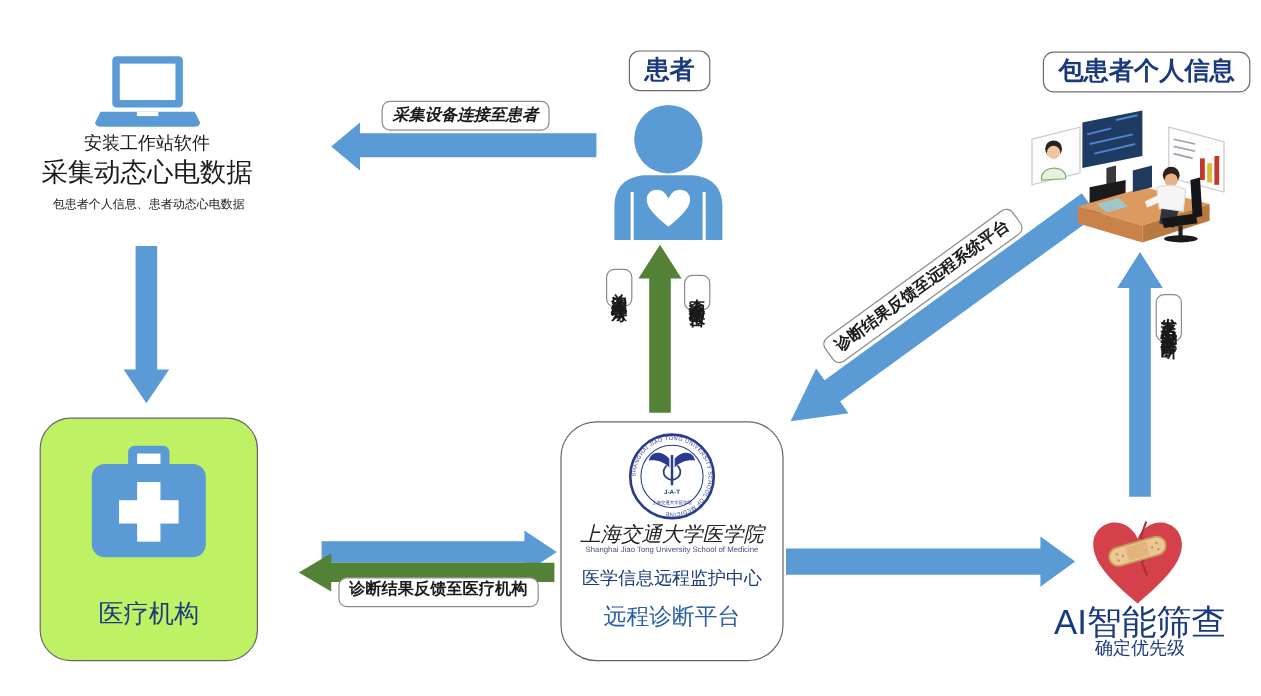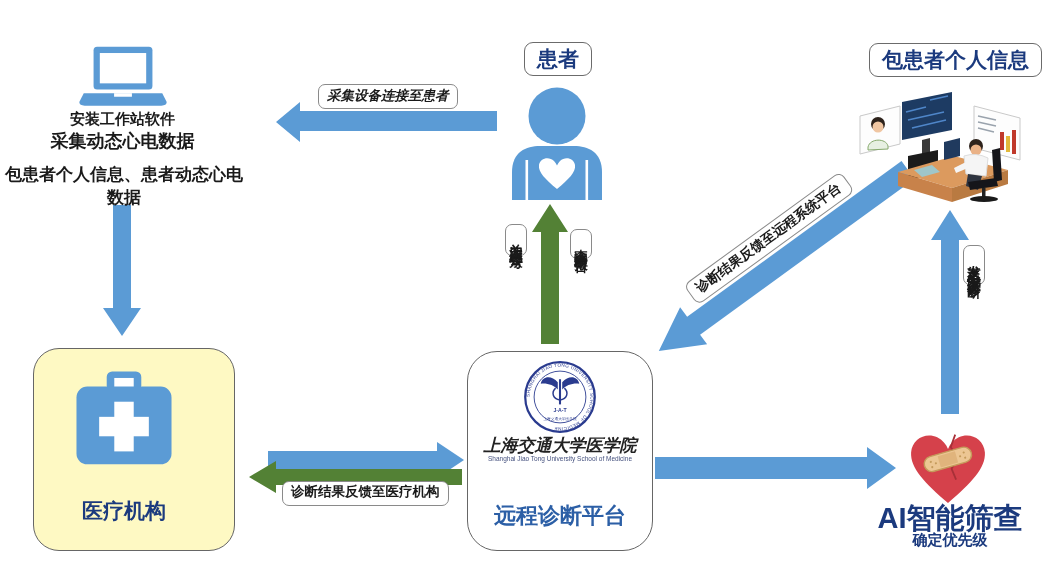--- a/index.html
+++ b/index.html
@@ -11,32 +11,32 @@
   #stage{position:relative;width:1051px;height:580px;background:#ffffff;overflow:hidden;}
   .abs{position:absolute;}
   svg{display:block;}
 
   .f-blue{fill:var(--blue);} .f-green{fill:var(--green);}
   .f-white{fill:#ffffff;} .f-navy{fill:#2A3B8F;}
 
   .title-box{
     position:absolute;background:#fff;border:1.6px solid #6b6b6b;border-radius:9px;
     color:var(--navy);font-weight:bold;font-size:21px;line-height:1;
-    padding:5px 12px 6px;white-space:nowrap;
+    padding:5px 12px 6px;white-space:nowrap;font-family:Liberation Serif, serif;
   }
   .label-box{
     position:absolute;background:#fff;border:1.3px solid #8a8a8a;border-radius:7px;
     color:var(--ink);font-weight:bold;font-size:13.5px;line-height:1;
     padding:4px 8px 5px;white-space:nowrap;
   }
   .label-box.vert{
     writing-mode:vertical-rl;text-orientation:upright;
     padding:8px 3px;letter-spacing:2px;
   }
-  .txt{position:absolute;text-align:center;color:var(--ink);font-weight:bold;}
+  .txt{position:absolute;text-align:center;color:var(--ink);font-weight:normal;}
   .navy{color:var(--navy);}
 </style>
 </head>
 <body>
 
 <div id="stage">
 
   <svg class="abs" style="left:0;top:0;" width="1051" height="580" viewBox="0 0 1051 580">
 
     <polygon class="f-blue" points="497,111 300,111 300,102 276,122 300,142 300,131 497,131"></polygon>
@@ -58,25 +58,25 @@
     <polygon class="f-blue" points="941,414 941,240 931,240 950,210 969,240 959,240 959,414"></polygon>
   </svg>
 
   <svg class="abs" style="left:78px;top:45px;" width="90" height="66" viewBox="0 0 100 74">
     <rect class="f-blue" x="17" y="2" width="66" height="48" rx="4"></rect>
     <rect class="f-white" x="24" y="9" width="52" height="34"></rect>
     <path class="f-blue" d="M6,54 H94 L99,64 Q99,68 93,68 H7 Q1,68 1,64 Z"></path>
     <rect class="f-white" x="40" y="54" width="20" height="4"></rect>
   </svg>
   <div class="txt" style="left:35px;top:110px;width:175px;font-size:15px;">安装工作站软件</div>
-  <div class="txt" style="left:5px;top:129px;width:235px;font-size:18px;">采集动态心电数据</div>
-  <div class="txt" style="left:0px;top:163px;width:248px;font-size:17px;">包患者个人信息、患者动态心电数据</div>
+  <div class="txt" style="left:5px;top:129px;width:235px;font-size:22px;">采集动态心电数据</div>
+  <div class="txt" style="left:0px;top:163px;width:248px;font-size:10px;">包患者个人信息、患者动态心电数据</div>
 
-  <div class="abs" style="left:33px;top:348px;width:180px;height:201px;background:#fef9c3;
-       border:1.6px solid #666;border-radius:26px;padding-left:20px;">
+  <div class="abs" style="left:33px;top:348px;width:180px;height:201px;background:#bef264;
+       border:1.6px solid #666;border-radius:26px;">
     <svg class="abs" style="left:36px;top:20px;" width="108" height="100" viewBox="0 0 100 92">
       <rect class="f-blue" x="34" y="2" width="32" height="18" rx="5"></rect>
       <rect class="f-white" x="41" y="8" width="18" height="9"></rect>
       <rect class="f-blue" x="6" y="16" width="88" height="72" rx="10"></rect>
       <rect class="f-white" x="41" y="30" width="18" height="46"></rect>
       <rect class="f-white" x="27" y="44" width="46" height="18"></rect>
     </svg>
     <div class="txt navy" style="left:0;top:148px;width:180px;font-size:21px;">医疗机构</div>
   </div>
 
@@ -140,21 +140,22 @@
 
       <rect class="f-navy" x="48.6" y="26" width="2.8" height="34"></rect>
       <path class="f-navy" d="M47,30 C38,20 26,22 24,32 C33,31 42,34 47,40 Z"></path>
       <path class="f-navy" d="M53,30 C62,20 74,22 76,32 C67,31 58,34 53,40 Z"></path>
       <path d="M44,38 C38,44 40,52 50,54 C60,52 62,44 56,38" fill="none" stroke="#2A3B8F" stroke-width="2"></path>
       <text x="50" y="70" text-anchor="middle" font-size="7" font-weight="bold" fill="#2A3B8F">J-A-T</text>
       <text x="50" y="81" text-anchor="middle" font-size="5" fill="#2A3B8F">上海交通大学医学院</text>
     </svg>
     <div class="txt" style="left:0;top:82px;width:184px;font-size:17px;font-family:'Liberation Serif','DejaVu Serif',serif;font-style:italic;color:#222;">上海交通大学医学院</div>
     <div class="txt" style="left:0;top:103px;width:184px;font-size:6.5px;color:#44507e;font-weight:normal;">Shanghai Jiao Tong University School of Medicine</div>
-    <div class="txt" style="left:0;top:149px;width:184px;font-size:22px;color:var(--pblue);">远程诊断平台</div>
+    <div class="txt navy" style="left:0;top:121px;width:184px;font-size:15px;">医学信息远程监护中心</div>
+    <div class="txt" style="left:0;top:149px;width:184px;font-size:19px;color:var(--pblue);">远程诊断平台</div>
   </div>
 
   <svg class="abs" style="left:903px;top:427px;" width="90" height="80" viewBox="0 0 100 88">
     <path fill="var(--red)" d="M50,84 C24,62 8,45 9,28 C10,12 26,5 38,11 C44,14 48,19 50,24 C52,19 56,14 62,11 C74,5 90,12 91,28 C92,45 76,62 50,84 Z"></path>
     <path d="M58,8 L53,22 L61,33 L54,46 L59,58" stroke="#A83038" stroke-width="2" fill="none"></path>
     <g transform="rotate(-16 50 36)">
       <rect x="23" y="27" width="54" height="17" rx="8.5" fill="#ECC693" stroke="#C49A5B" stroke-width="1.6"></rect>
       <rect x="40" y="29" width="20" height="13" fill="#E0B47C"></rect>
       <circle cx="31" cy="33" r="1.2" fill="#C49A5B"></circle>
         <circle cx="31" cy="39" r="1.2" fill="#C49A5B"></circle>

